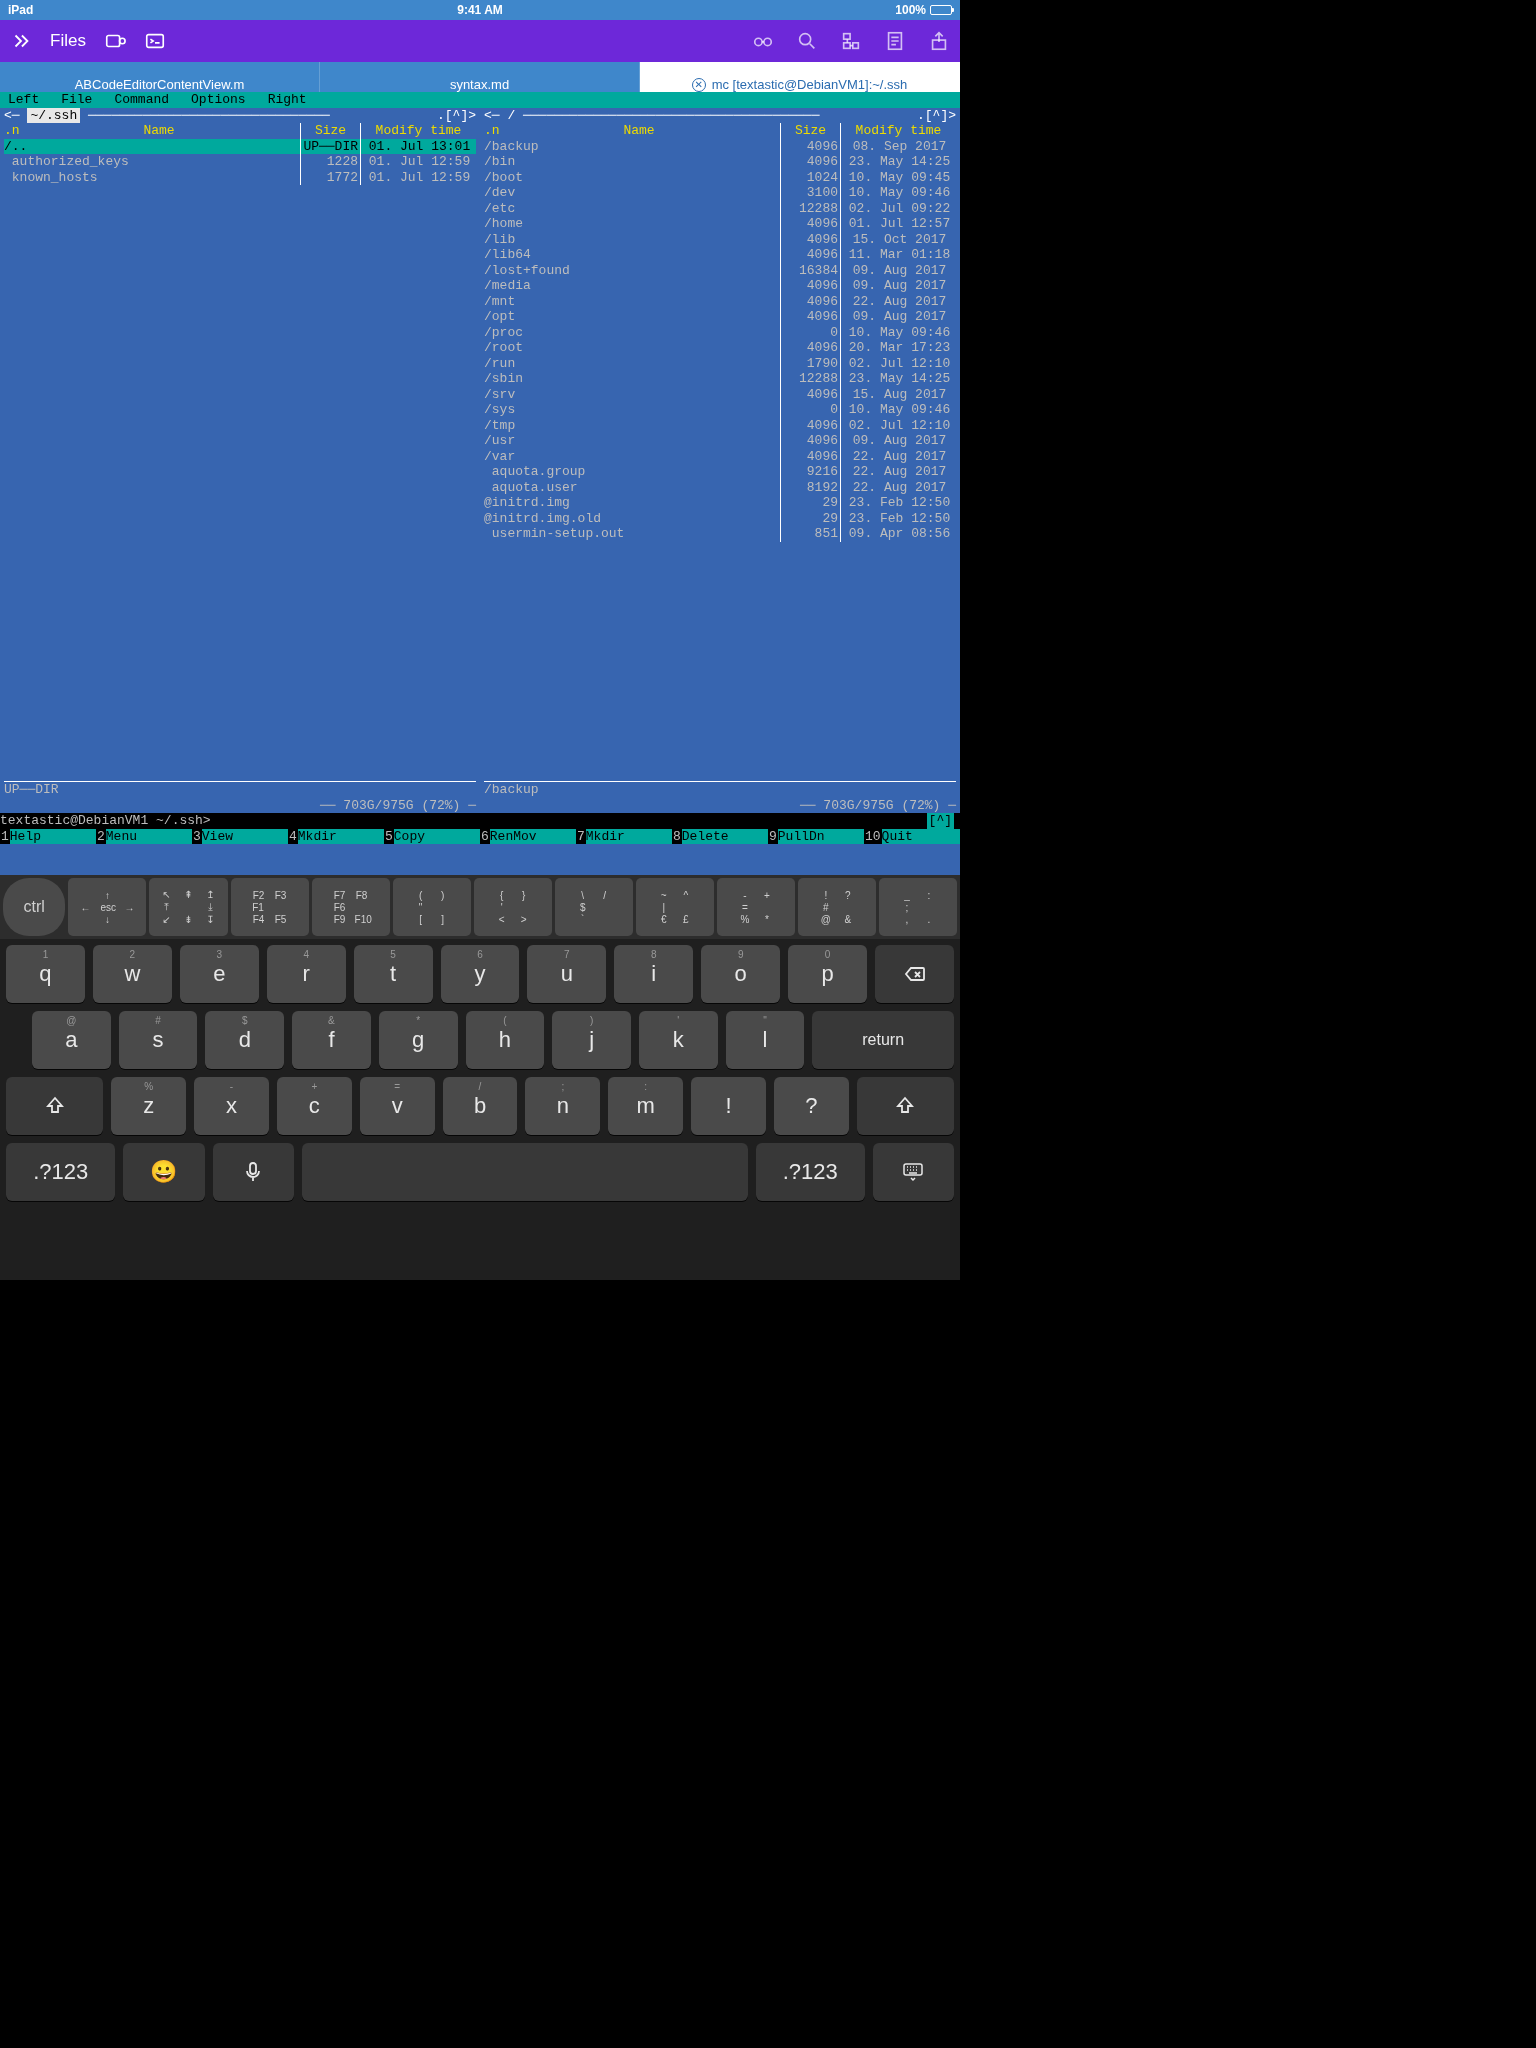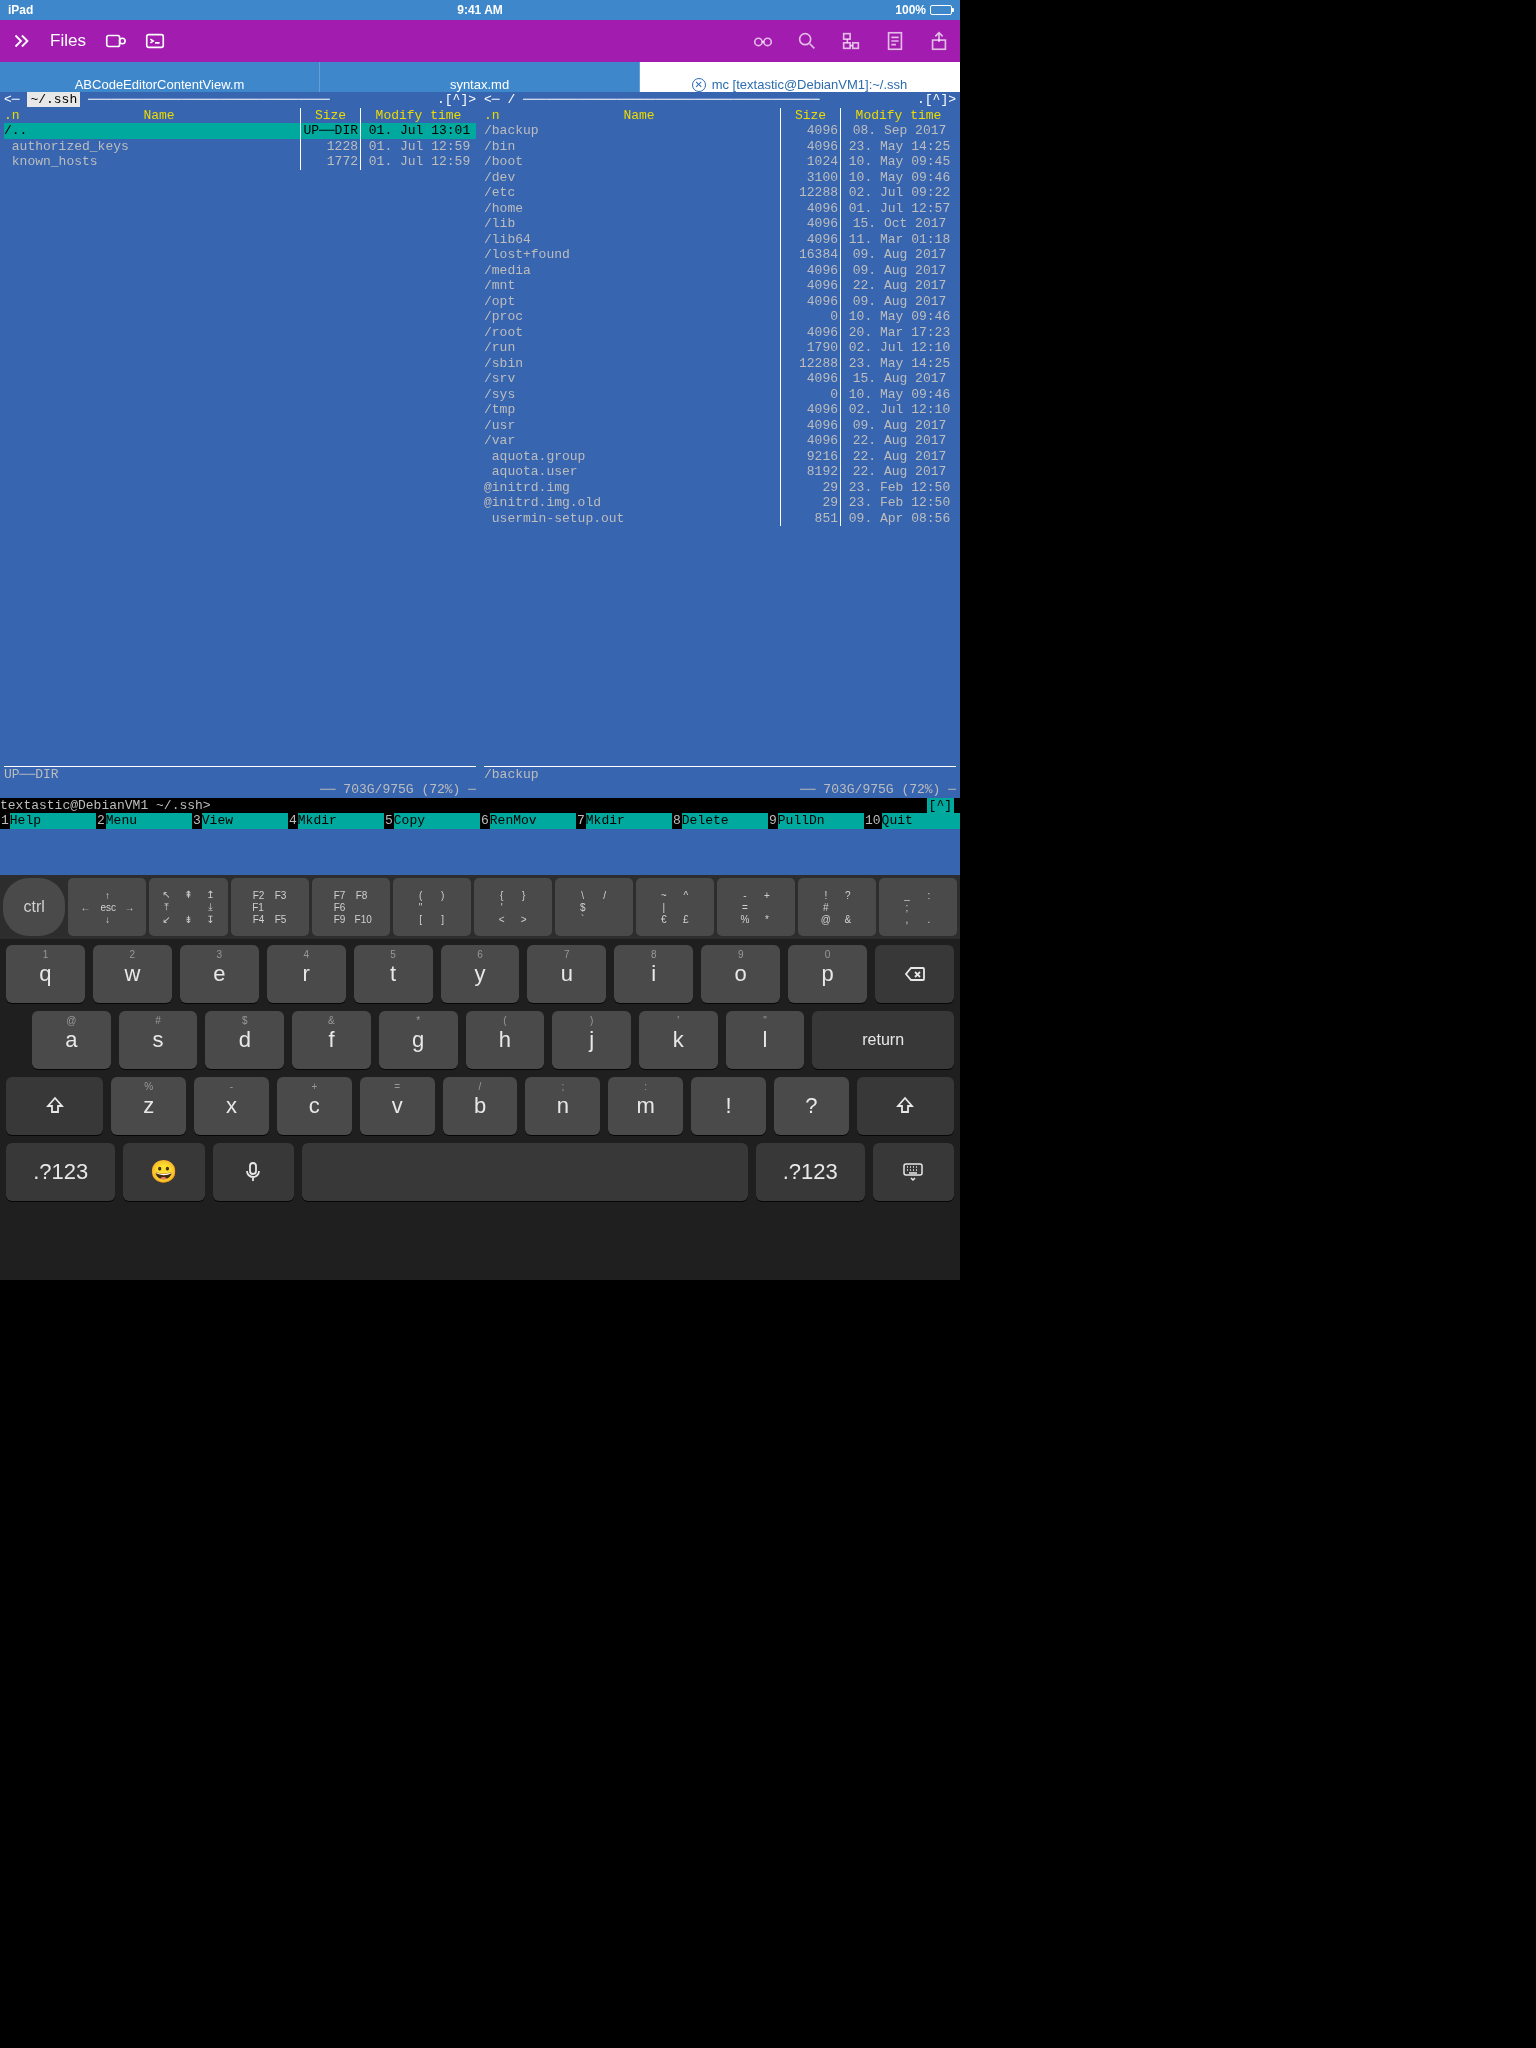--- a/index.html
+++ b/index.html
@@ -23,21 +23,21 @@
 }
 .status-bar .left { flex: 1; display: flex; align-items: center; gap: 4px; }
 .status-bar .center { flex: 1; text-align: center; }
 .status-bar .right { flex: 1; text-align: right; display: flex; justify-content: flex-end; align-items: center; gap: 4px; }
 .battery { width: 22px; height: 10px; border: 1px solid #fff; border-radius: 2px; position: relative; }
 .battery::after { content: ''; position: absolute; right: -3px; top: 2px; width: 2px; height: 4px; background: #fff; border-radius: 0 1px 1px 0; }
 .battery-fill { background: #fff; height: 100%; width: 100%; }
 
 .toolbar {
   height: 42px;
-  background: #a21caf;
+  background: #6d28d9;
   display: flex;
   align-items: center;
   padding: 0 10px;
   gap: 30px;
 }
 .toolbar-left { display: flex; align-items: center; gap: 18px; color: #fff; }
 .toolbar-right { margin-left: auto; display: flex; align-items: center; gap: 22px; color: rgba(255,255,255,0.7); }
 .toolbar-title { font-size: 17px; color: #fff; }
 .toolbar-icon { width: 22px; height: 22px; display: flex; align-items: center; justify-content: center; }
 .toolbar-icon svg { width: 100%; height: 100%; }
@@ -274,20 +274,27 @@
   <div class="tab">
       <span>syntax.md</span>
     </div>
   <div class="tab active">
     <span class="close-x">✕</span>
     <span>mc [textastic@DebianVM1]:~/.ssh</span>
   </div>
 </div>
 
 <div class="terminal">
+  <div class="mc-menubar">
+    <span>Left</span>
+    <span>File</span>
+    <span>Command</span>
+    <span>Options</span>
+    <span>Right</span>
+  </div>
   <div class="mc-panels">
     <div class="mc-panel">
       <div class="mc-panel-inner">
         <div class="mc-panel-header"><span>&lt;─ </span><span class="path-tag">~/.ssh</span> ───────────────────────────────<span style="float:right"> .[^]&gt;</span></div>
         <div class="mc-cols">
           <span class="ncol">.n</span>
           <span class="namecol">Name</span>
           <span class="sizecol">Size</span>
           <span class="mtimecol">Modify time</span>
         </div>

